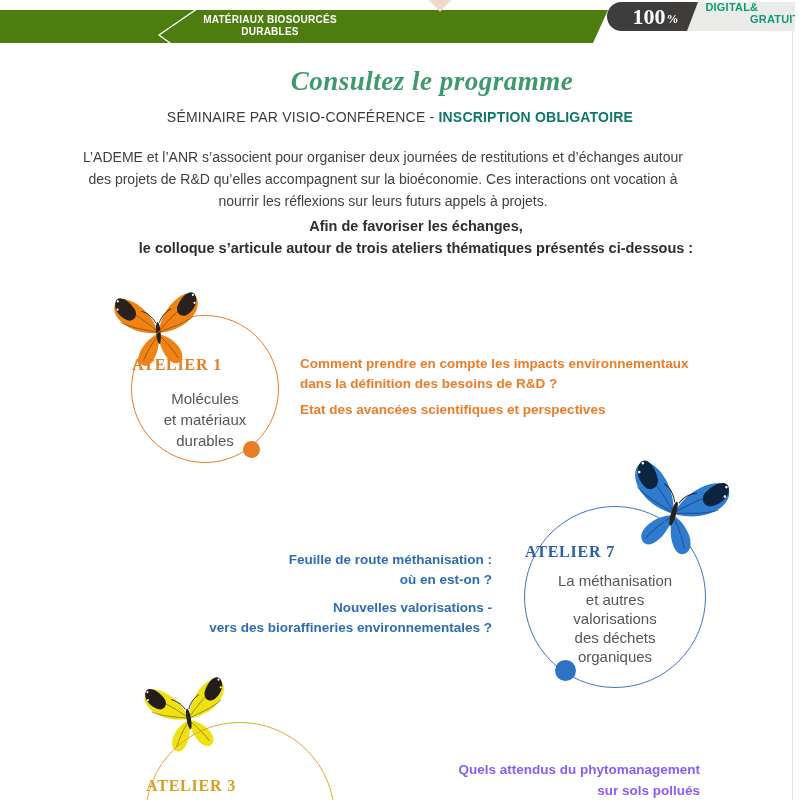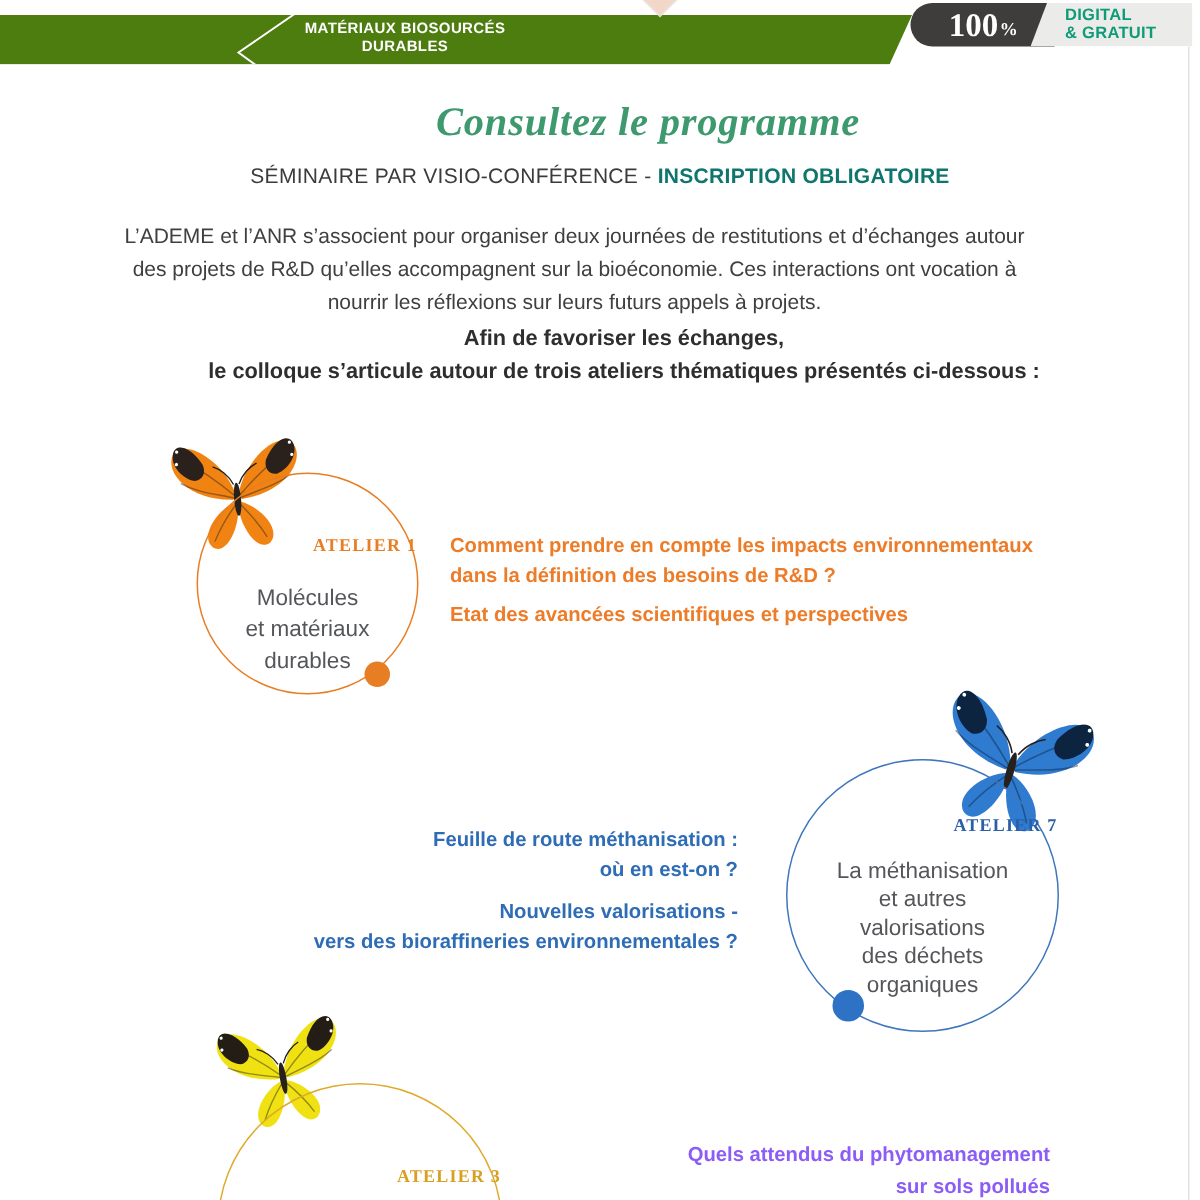--- a/index.html
+++ b/index.html
@@ -39,21 +39,21 @@
     font-size:22px; line-height:29px;
   }
   .badge-pct-sign {
     color:#fff; font-family:"Liberation Serif", serif; font-weight:bold;
     font-size:12px; vertical-align:top; position:relative; top:3px; left:1px;
   }
   .badge-light {
     position:absolute; left:80px; top:0; width:108px; height:29px;
     background:#EBEBE9;
     clip-path:polygon(11px 0, 100% 0, 100% 100%, 0 100%);
-    display:flex; flex-direction:column; justify-content:center;
+    display:flex; flex-direction:row; justify-content:center;
     padding-left:23px;
   }
   .badge-light span {
     color:#0E9B78; font-size:11px; font-weight:bold; line-height:11.5px;
     letter-spacing:.2px;
   }
   .page-edge-line {
     position:absolute; left:792px; top:31px; width:1px; height:769px;
     background:#E2E2E0;
   }
@@ -79,22 +79,22 @@
     font-size:14.5px; font-weight:bold; color:#2E2E2E; line-height:22px;padding-left:32px;
   }
   .emphasis span { display:block; }
 
   
   .circle {
     position:absolute; border-radius:50%; border:1px solid; background:#fff0;
     text-align:center;
   }
   .circle .atelier-label {
-    position:absolute; left:0; width:100%; text-align:right;
-    font-family:"Liberation Serif", serif; font-weight:bold; font-size:12px;
+    position:absolute; left:0; width:100%; text-align:left;
+    font-family:"Liberation Serif", serif; font-weight:bold; font-size:16px;
     letter-spacing:.8px;
   }
   .circle .atelier-theme {
     position:absolute; left:0; width:100%; text-align:center;
     font-size:15px; color:#55565A;
   }
   .circle .atelier-theme span { display:block; }
   .dot { position:absolute; border-radius:50%; }
 
   .c1 { left:131px; top:315px; width:148px; height:148px; border-color:#E87E23; }

